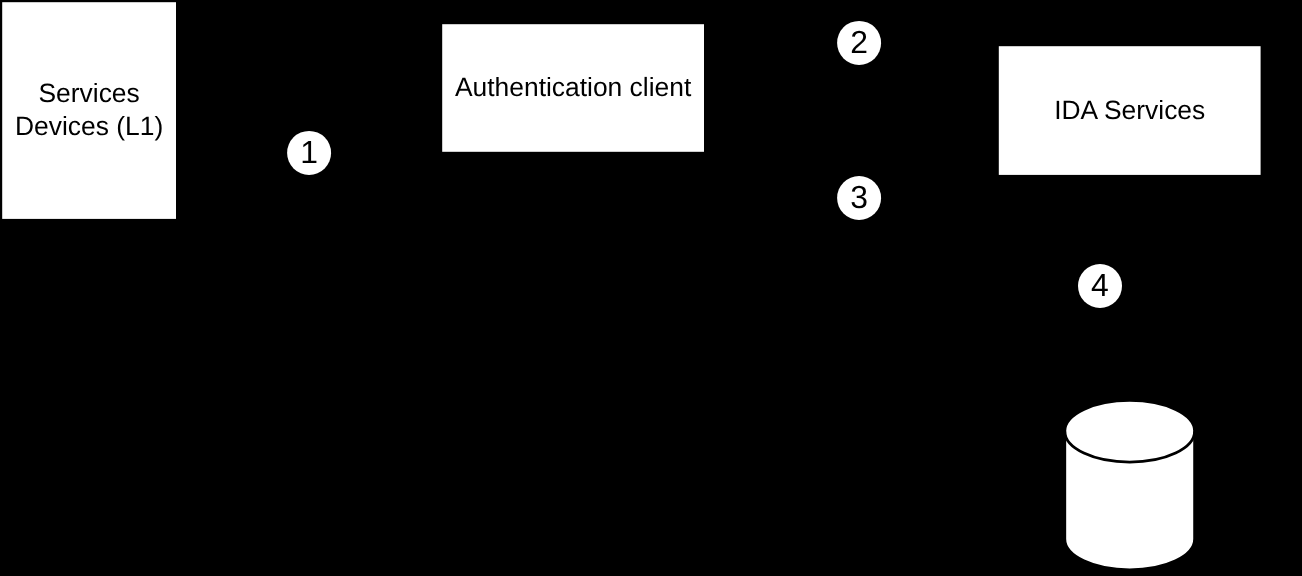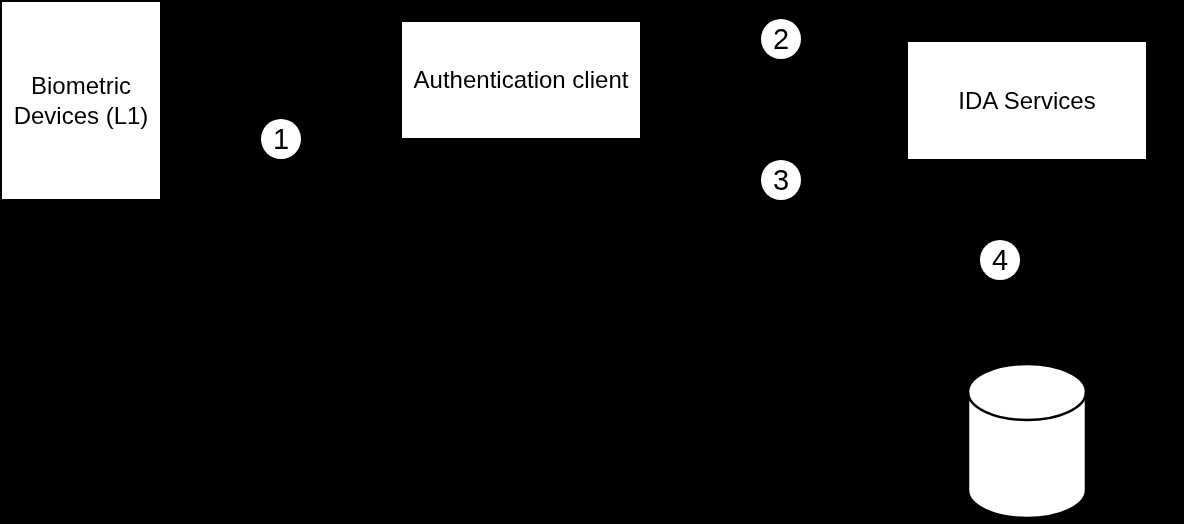--- a/index.html
+++ b/index.html
@@ -57,21 +57,21 @@
     width: 122px;
     height: 158px;
   }
 </style>
 </head>
 <body>
 
 <div class="canvas">
 
   <div class="node" id="node-biometric">
-    <span>Biometric Devices (L1)</span>
+    <span>Services Devices (L1)</span>
   </div>
 
   <div class="node" id="node-auth">
     <span>Authentication client</span>
   </div>
 
   <div class="node" id="node-ida">
     <span>IDA Services</span>
   </div>
 

